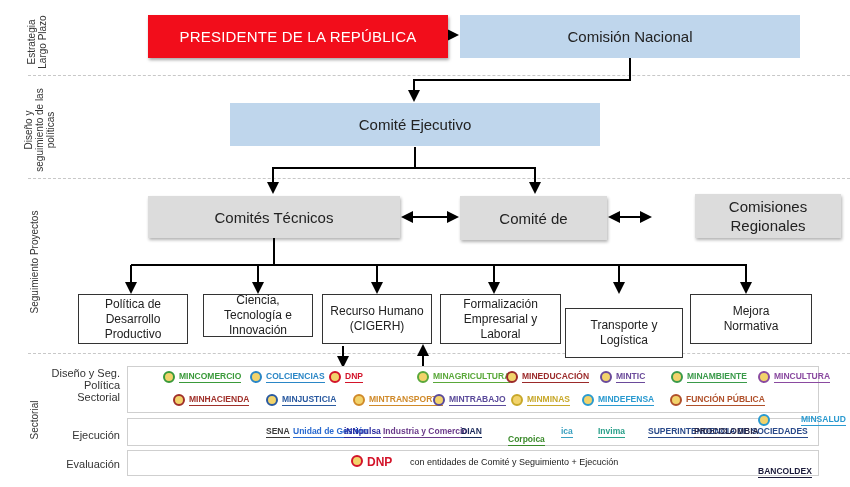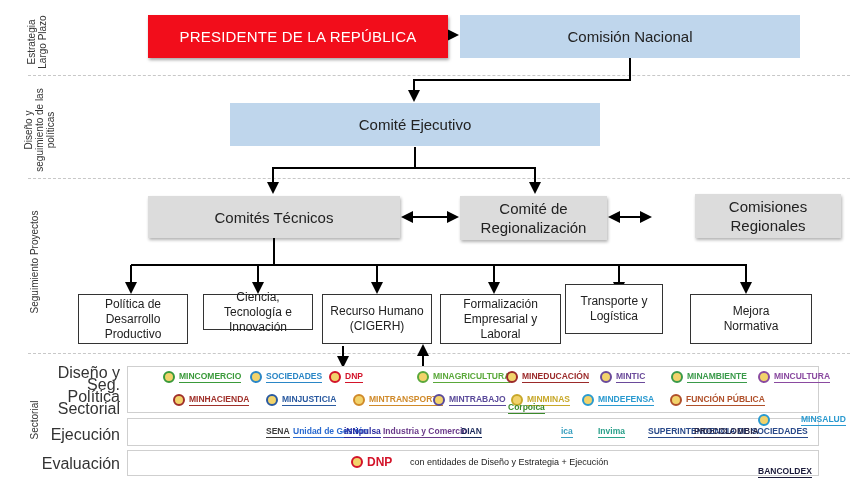--- a/index.html
+++ b/index.html
@@ -8,22 +8,22 @@
   .abs { position: absolute; }
   .side-label { position: absolute; transform: rotate(-90deg); transform-origin: center center;
                 font-size: 10px; color: #333; text-align: center; line-height: 11px; white-space: nowrap; }
   .divider { position: absolute; left: 28px; right: 0; height: 0; border-top: 1px dashed #c8c8c8; }
   .box { position: absolute; display: flex; align-items: center; justify-content: center; text-align: center; }
   .red { background: #f20d1b; color: #fff; font-size: 15px; box-shadow: 1px 2px 3px rgba(0,0,0,0.35); letter-spacing: 0.2px; }
   .blue { background: #bfd6ec; color: #222; font-size: 15px; }
   .gray { background: #dcdcdc; color: #222; font-size: 15px; box-shadow: 1px 2px 3px rgba(0,0,0,0.3); line-height: 19px; }
   .white { background: #fff; border: 1.5px solid #333; font-size: 12px; line-height: 15px; color: #222; }
   .row-box { position: absolute; border: 1px solid #cfcfcf; background: #fff; }
-  .row-label { position: absolute; font-size: 16px; color: #333; text-align: right; line-height: 12px; }
-  .logo { position: absolute; display: flex; align-items: center; font-size: 8.5px; font-weight: bold; white-space: nowrap; padding-left: 16px; }
+  .row-label { position: absolute; font-size: 11px; color: #333; text-align: right; line-height: 12px; }
+  .logo { position: absolute; display: flex; align-items: flex-start; font-size: 8.5px; font-weight: bold; white-space: nowrap; padding-left: 16px; }
   .seal { display: inline-block; width: 12px; height: 12px; border-radius: 50%; border: 2px solid currentColor;
           background: #f2d36b; margin-right: 4px; flex: none; }
   .uline { border-bottom: 1px solid currentColor; padding-bottom: 1px; }
   svg.lines { position: absolute; left: 0; top: 0; }
 </style>
 </head>
 <body>
 
 <div class="side-label" style="left:8px; top:30px; width:60px; height:24px;">
   <div>Estrategia</div>
@@ -70,47 +70,46 @@
   </g>
 </svg>
 
 <div class="box red" style="left:148px; top:15px; width:300px; height:43px;">PRESIDENTE DE LA REPÚBLICA</div>
 <div class="box blue" style="left:460px; top:15px; width:340px; height:43px;">Comisión Nacional</div>
 <div class="box blue" style="left:230px; top:103px; width:370px; height:43px;">Comité Ejecutivo</div>
 
 <div class="box gray" style="left:148px; top:196px; width:252px; height:42px;">Comités Técnicos</div>
 <div class="box gray" style="left:460px; top:196px; width:147px; height:44px; flex-direction:column;">
   <div>Comité de</div>
-  <div>Regionalización</div>
 </div>
 <div class="box gray" style="left:654px; top:194px; width:146px; height:44px; flex-direction:column;margin-left:41px;">
   <div>Comisiones</div>
   <div>Regionales</div>
 </div>
 
 <div class="box white" style="left:78px; top:294px; width:110px; height:50px; flex-direction:column;">
   <div>Política de</div>
   <div>Desarrollo</div>
   <div>Productivo</div>
 </div>
-<div class="box white" style="left:203px; top:294px; width:110px; height:36px; flex-direction:column;">
+<div class="box white" style="left:203px; top:294px; width:110px; height:43px; flex-direction:column;">
   <div>Ciencia,</div>
   <div>Tecnología e</div>
   <div>Innovación</div>
 </div>
 <div class="box white" style="left:322px; top:294px; width:110px; height:50px; flex-direction:column;">
   <div>Recurso Humano</div>
   <div>(CIGERH)</div>
 </div>
 <div class="box white" style="left:440px; top:294px; width:121px; height:50px; flex-direction:column;">
   <div>Formalización</div>
   <div>Empresarial y</div>
   <div>Laboral</div>
 </div>
-<div class="box white" style="left:565px; top:284px; width:98px; height:50px; flex-direction:column;">
+<div class="box white" style="left:565px; top:308px; width:118px; height:50px; flex-direction:column;">
   <div>Transporte y</div>
   <div>Logística</div>
 </div>
 <div class="box white" style="left:690px; top:294px; width:122px; height:50px; flex-direction:column;">
   <div>Mejora</div>
   <div>Normativa</div>
 </div>
 
 <div class="row-label" style="left:40px; top:367px; width:80px;">
   <div>Diseño y Seg.</div>
@@ -125,29 +124,29 @@
 <div class="row-box" style="left:127px; top:450px; width:692px; height:26px;"></div>
 
 <div id="logos-r1"></div>
 <div id="logos-r2"></div>
 <div id="logos-ex"></div>
 
 <div class="logo" style="left:335px; top:455px; color:#d3142a; font-size:12px;">
   <span class="seal"></span>
   <span>DNP</span>
 </div>
-<div class="abs" style="left:410px; top:457px; font-size:9px; color:#222;">con  entidades de Diseño y Estrategia + Ejecución</div>
+<div class="abs" style="left:410px; top:457px; font-size:9px; color:#222;">con  entidades de Comité y Seguimiento + Ejecución</div>
 
 <div class="logo" style="left: 147px; top: 371px; color: rgb(58, 154, 58);">
     <span class="seal"></span>
     <span class="uline">MINCOMERCIO</span>
   </div>
 <div class="logo" style="left: 234px; top: 371px; color: rgb(42, 134, 198);">
     <span class="seal"></span>
-    <span class="uline">SOCIEDADES</span>
+    <span class="uline">COLCIENCIAS</span>
   </div>
 <div class="logo" style="left: 313px; top: 371px; color: rgb(211, 20, 42);">
     <span class="seal"></span>
     <span class="uline">DNP</span>
   </div>
 <div class="logo" style="left: 401px; top: 371px; color: rgb(90, 168, 58);">
     <span class="seal"></span>
     <span class="uline">MINAGRICULTURA</span>
   </div>
 <div class="logo" style="left: 490px; top: 371px; color: rgb(155, 42, 42);">
@@ -206,21 +205,21 @@
   </div>
 <div class="logo" style="left: 328px; top: 426px; color: rgb(42, 42, 160);">
     <span class="uline">iNNpulsa</span>
   </div>
 <div class="logo" style="left: 367px; top: 426px; color: rgb(106, 58, 138);">
     <span class="uline">Industria y Comercio</span>
   </div>
 <div class="logo" style="left: 445px; top: 426px; color: rgb(26, 42, 90);">
     <span class="uline">DIAN</span>
   </div>
-<div class="logo" style="left: 492px; top: 402px; color: rgb(58, 138, 42);">
+<div class="logo" style="left: 492px; top: 434px; color: rgb(58, 138, 42);">
     <span class="uline">Corpoica</span>
   </div>
 <div class="logo" style="left: 545px; top: 426px; color: rgb(58, 160, 192);">
     <span class="uline">ica</span>
   </div>
 <div class="logo" style="left: 582px; top: 426px; color: rgb(42, 160, 138);">
     <span class="uline">Invima</span>
   </div>
 <div class="logo" style="left: 632px; top: 426px; color: rgb(42, 74, 138);">
     <span class="uline">SUPERINTENDENCIA DE SOCIEDADES</span>

